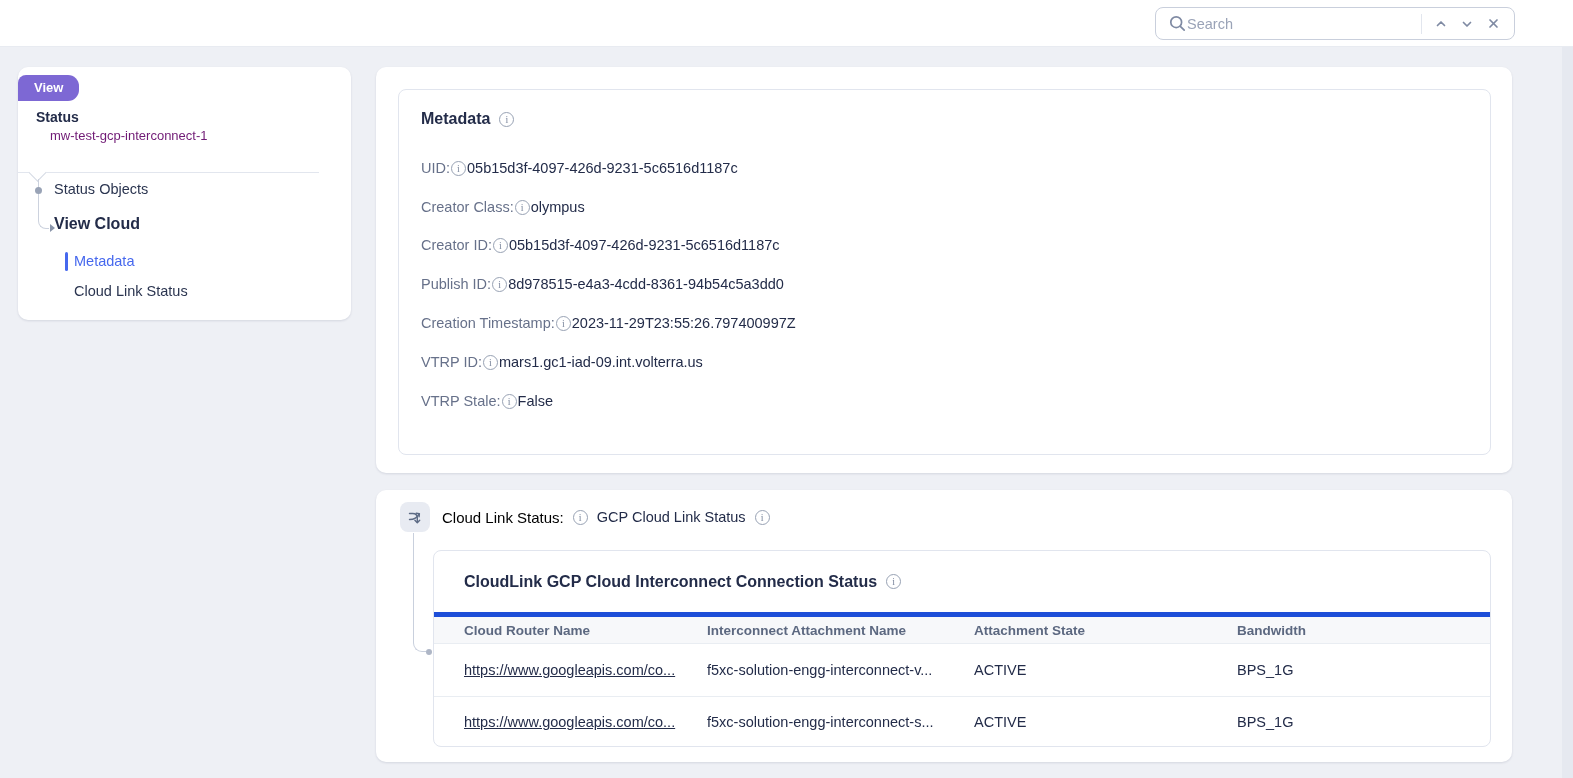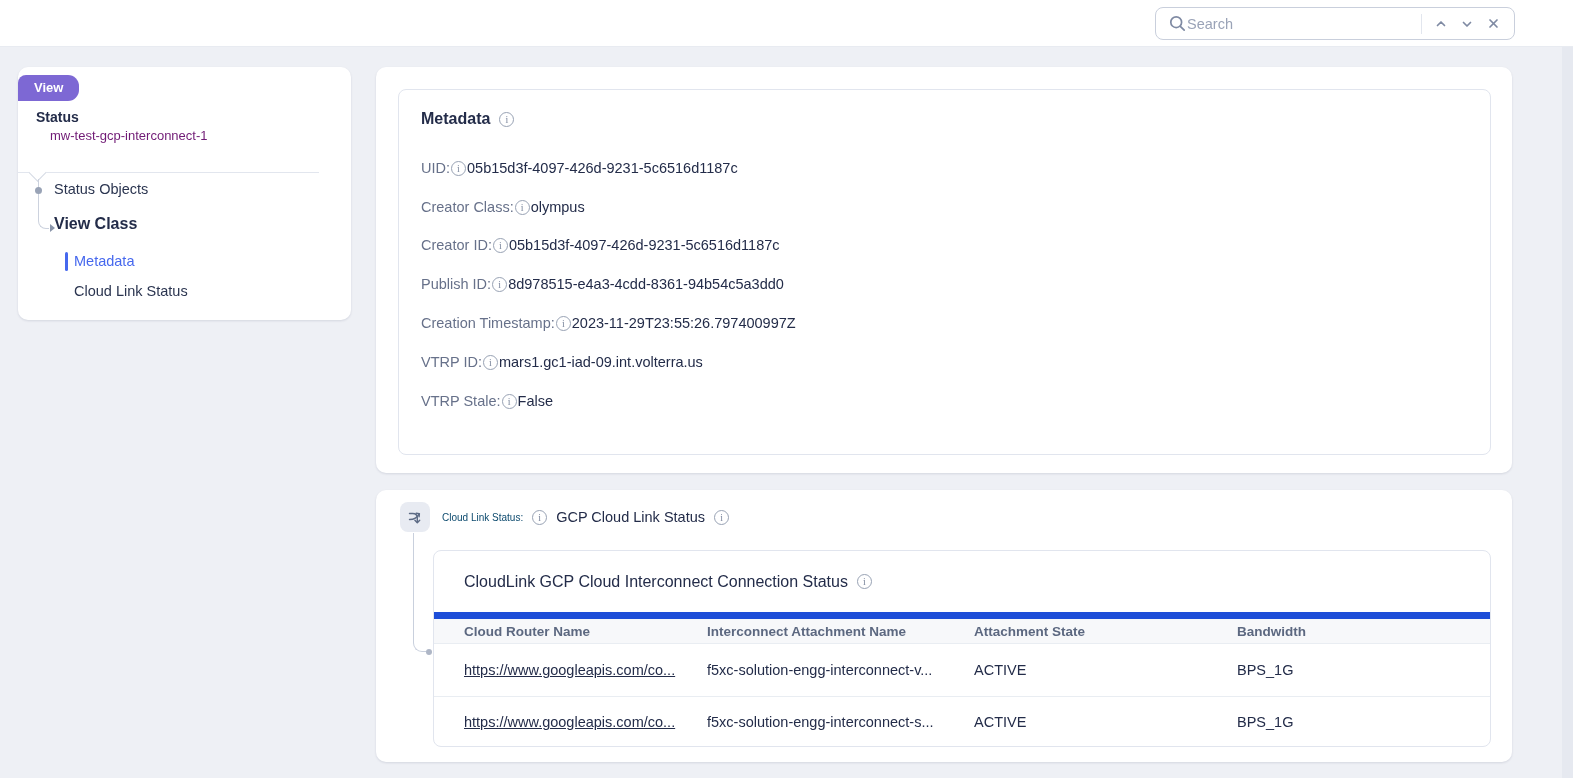--- a/index.html
+++ b/index.html
@@ -81,34 +81,34 @@
     display:inline-block; flex:0 0 auto; font-family:"Liberation Serif",serif;
     cursor:pointer; }
   .info-icon::before { content:"i"; }
 
   
   .branch-btn { position:absolute; left:24px; top:12px; width:30px; height:30px;
     background:#e8ebf2; border-radius:8px; display:flex; align-items:center;
     justify-content:center; cursor:pointer; }
   .cl-header { position:absolute; left:66px; top:12px; height:30px;
     display:flex; align-items:center; gap:9px; }
-  .cl-label { color:#0c4a6e; font-size:10px; }
+  .cl-label { color:#000000; font-size:15px; }
   .cl-value { color:#232c49; font-size:14.5px; }
   .connector { position:absolute; left:37px; top:43px; width:13px; height:119px;
     border-left:1px solid #c9d0dd; border-bottom:1px solid #c9d0dd;
     border-bottom-left-radius:9px; }
   .connector-dot { position:absolute; left:50px; top:159px; width:6px; height:6px;
     border-radius:50%; background:#aeb6c6; }
 
   .cl-table { position:absolute; left:57px; top:60px; width:1058px; height:197px;
     border:1px solid #e1e5ee; border-radius:8px; overflow:hidden; background:#fff; }
   .cl-table-title-row { height:61px; display:flex; align-items:center; gap:9px;
     padding-left:30px; }
-  .cl-table-title { font-size:16px; font-weight:normal; color:#232c49; }
-  .thead { height:32px; background:#f7f8fa; border-top:7px solid #1d4ed8;
+  .cl-table-title { font-size:16px; font-weight:bold; color:#232c49; }
+  .thead { height:32px; background:#f7f8fa; border-top:5px solid #1d4ed8;
     border-bottom:1px solid #e9edf2; }
   .grid-row { display:grid; grid-template-columns:243px 267px 263px auto;
     padding-left:30px; align-items:center; }
   .th { font-size:13.5px; font-weight:bold; color:#5c6880; }
   .tbody-row { height:51.5px; font-size:14.5px; color:#232c49; }
   .tbody-row + .tbody-row { border-top:1px solid #e9edf2; }
   .cell-link { text-decoration:underline; cursor:pointer; color:#232c49;
     justify-self:start; }
 </style>
 </head>
@@ -152,21 +152,21 @@
 
   <div class="side-divider">
     <span class="side-caret"></span>
   </div>
 
   <div class="tree-line"></div>
   <div class="tree-dot"></div>
   <div class="tree-arrow"></div>
 
   <div class="tree-item ti-status-objects">Status Objects</div>
-  <div class="tree-item ti-view-item">View Class</div>
+  <div class="tree-item ti-view-item">View Cloud</div>
   <div class="sel-bar"></div>
   <div class="tree-item ti-metadata">Metadata</div>
   <div class="tree-item ti-cls">Cloud Link Status</div>
 </div>
 
 <div class="panel panel1">
   <div class="meta-card">
     <div class="meta-title-row">
       <span class="meta-title">Metadata</span>
       <span class="info-icon"></span>

